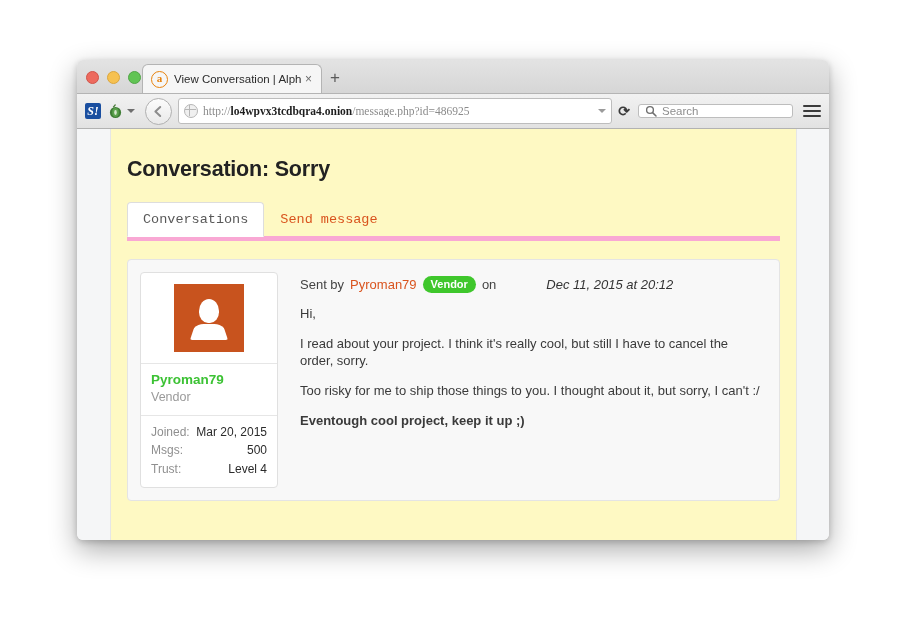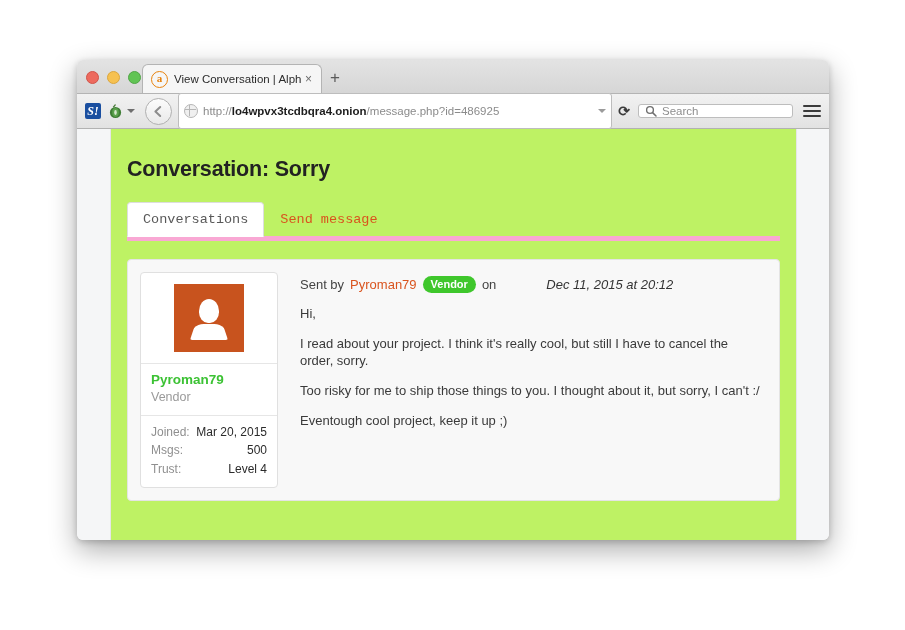--- a/index.html
+++ b/index.html
@@ -147,29 +147,30 @@
     background: linear-gradient(to bottom, #fcfcfc, #e9e9e9);
     border: 1px solid #b0b0b0;
     display: flex; align-items: center; justify-content: center;
     margin-right: 6px;
     margin-left: 3px;
     cursor: pointer;
   }
 
   .urlbar {
     flex: 1;
-    height: 36px;
+    height: 26px;
     background: #ffffff;
     border: 1px solid #bdbdbd;
     border-radius: 3px;
     display: flex;
     align-items: center;
     padding: 0 5px;
     box-sizing: border-box;
     margin-right: 6px;
+    font-family: Liberation Serif, serif;
   }
   .globe {
     width: 12px; height: 12px;
     border-radius: 50%;
     border: 1.2px solid #b6b6b6;
     background: #f0f0f0;
     flex: none;
     margin-right: 5px;
     position: relative;
   }
@@ -246,21 +247,21 @@
     position: relative;
     height: 412px;
     background: #f5f6f7;
     overflow: hidden;
   }
   .page-container {
     position: absolute;
     left: 33px;
     top: 0;
     width: 687px;
-    background: #bef264;
+    background: #fef9c3;
     border: 1px solid #e6e6e6;
     border-top: none;
     border-radius: 0 0 4px 4px;
     height: 444px;
     box-sizing: border-box;
     padding: 28px 16px 0 16px;
   }
 
   .page-title {
     font-size: 21.5px;
@@ -400,21 +401,21 @@
     margin-right: 5px;
   }
   .meta-on { margin-right: 5px; }
   .meta-date { font-style: italic; color: #333333; margin-left: 44px; }
   .msg-line {
     font-size: 13px;
     color: #3a3a3a;
     margin-bottom: 12px;
     line-height: 1.3;
   }
-  .msg-line:last-child { margin-bottom: 12px; }
+  .msg-line:last-child { margin-bottom: 12px; font-weight: bold; }
 </style>
 </head>
 <body>
 
 <div class="browser-window">
 
   <div class="tabstrip">
     <div class="traffic-lights">
       <div class="light red"></div>
       <div class="light yellow"></div>

